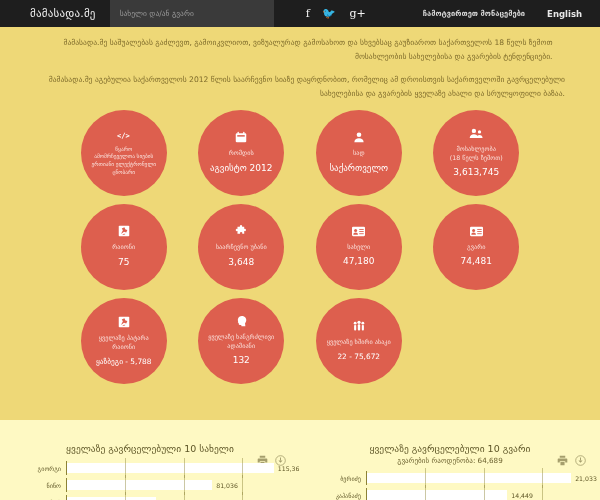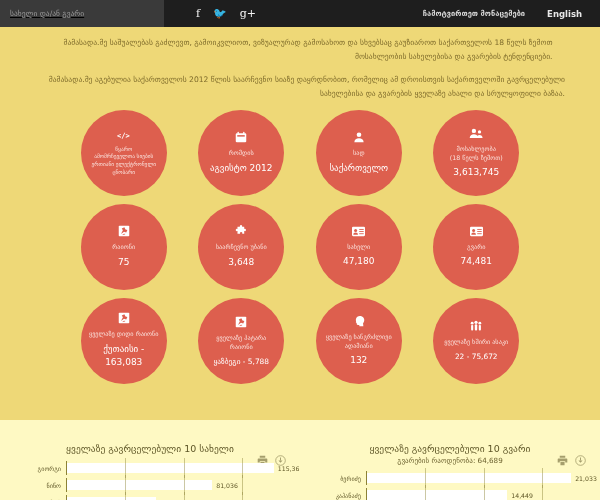--- a/index.html
+++ b/index.html
@@ -23,21 +23,20 @@
     display: flex; align-items: center;
     padding: 0 14px 0 30px;
     letter-spacing: .2px;
     white-space: nowrap;
   }
   .searchwrap {
     background: #3a3a3a;
     width: 164px;
     display: flex; align-items: center;
     padding: 0 10px;
-    text-decoration: underline;
   }
   .searchwrap input {
     background: transparent; border: 0; outline: none;
     color: #cfcfcf; font-size: 7.5px;
     font-family: "DejaVu Sans", "Liberation Sans", sans-serif;
     width: 100%;
   }
   .searchwrap input::placeholder { color: #9a9a9a; }
   .social {
     display: flex; align-items: center; gap: 13px;
@@ -153,20 +152,21 @@
   }
   .gridline {
     position: absolute; top: -3px; bottom: -3px; width: 1px;
     background: rgba(140,130,54,.45);
   }
 </style>
 </head>
 <body>
 
 <div class="topbar">
+  <div class="brand">მამასადა.მე</div>
   <div class="searchwrap">
     <input type="text" placeholder="სახელი და/ან გვარი" style="">
   </div>
   <div class="social">
     <span>f</span>
     <span>🐦</span>
     <span>g+</span>
   </div>
   <div class="topnav">
     <a href="#">ჩამოტვირთეთ მონაცემები</a>
@@ -261,31 +261,20 @@
             <rect x="0" y="0" width="18" height="13" rx="1.5" fill="#fff"></rect>
             <circle cx="5" cy="5" r="2.1" fill="#dd5f4e"></circle>
             <path d="M1.8 11c0-1.9 1.4-3 3.2-3s3.2 1.1 3.2 3z" fill="#dd5f4e"></path>
             <rect x="10" y="3" width="6.2" height="1.2" fill="#dd5f4e"></rect>
             <rect x="10" y="6" width="6.2" height="1.2" fill="#dd5f4e"></rect>
             <rect x="10" y="9" width="6.2" height="1.2" fill="#dd5f4e"></rect>
           </svg>
         </span>
         <div class="lbl">გვარი</div>
         <div class="val">74,481</div>
-      </div>
-      <div class="circle">
-        <span class="ic">
-          <svg width="12" height="12" viewBox="0 0 16 16">
-            <rect x="1" y="1" width="14" height="14" rx="1" fill="#fff"></rect>
-            <path d="M4 12 L6.5 7 L5 4.5 L8.5 3 L10 6 L12.5 6.5 L11 10 L8 9 Z" fill="#dd5f4e"></path>
-            <path d="M6.3 12.8 L9.5 12.2" stroke="#dd5f4e" stroke-width="1"></path>
-          </svg>
-        </span>
-        <div class="lbl">ყველაზე დიდი რაიონი</div>
-        <div class="val">ქუთაისი -<br>163,083</div>
       </div>
       <div class="circle">
         <span class="ic">
           <svg width="12" height="12" viewBox="0 0 16 16">
             <rect x="1" y="1" width="14" height="14" rx="1" fill="#fff"></rect>
             <path d="M4 12 L6.5 7 L5 4.5 L8.5 3 L10 6 L12.5 6.5 L11 10 L8 9 Z" fill="#dd5f4e"></path>
             <path d="M6.3 12.8 L9.5 12.2" stroke="#dd5f4e" stroke-width="1"></path>
           </svg>
         </span>
         <div class="lbl">ყველაზე პატარა რაიონი</div>

